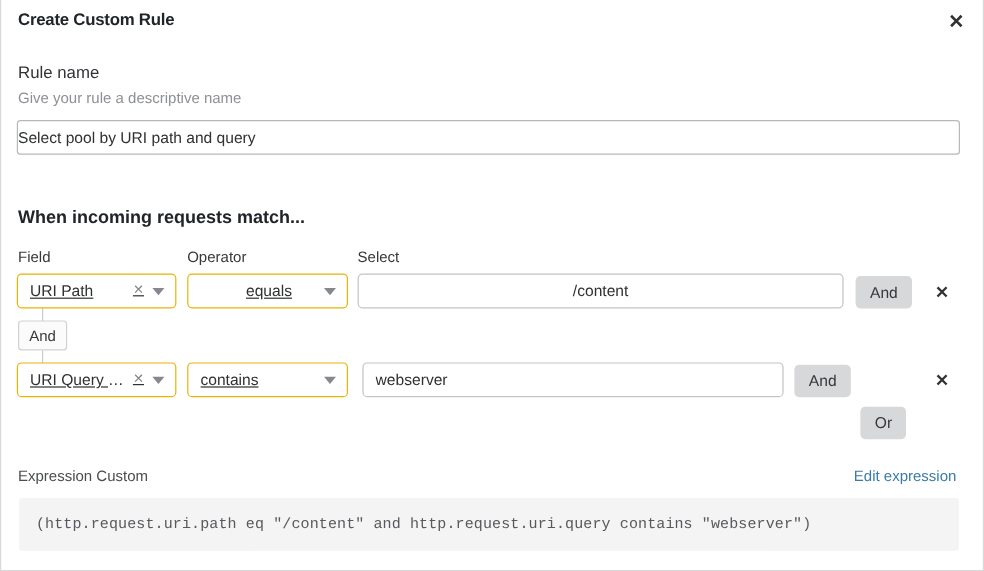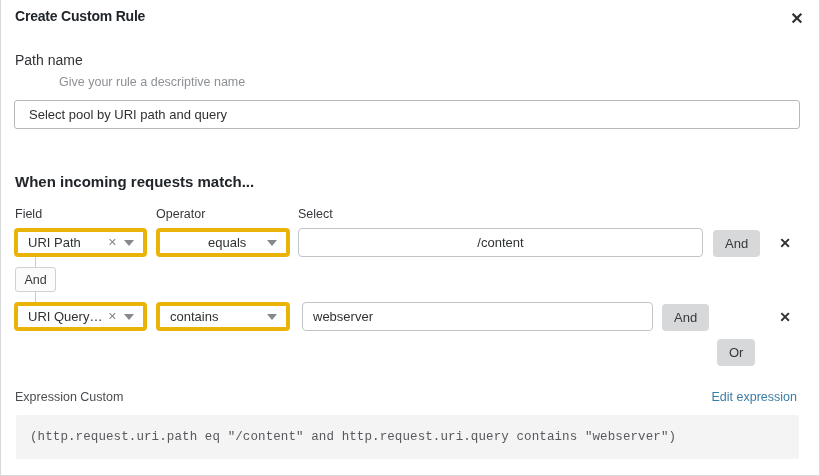--- a/index.html
+++ b/index.html
@@ -54,21 +54,21 @@
     left: 14px;
     font-size: 12.5px;
     color: #8d9094;
   }
   .rule-name-input {
     position: absolute;
     left: 13px; top: 100px;
     width: 786px; height: 29px;
     border: 1px solid #b6b8bb;
     border-radius: 3px;
-    padding: 0 14px;
+    padding: 0 0;
     font-family: "Liberation Sans", sans-serif;
     font-size: 13px;
     color: #2f3133;
     background: #fff;
     outline: none;
   }
   
   .match-heading {
     position: absolute;
     left: 14px; top: 173px;
@@ -80,31 +80,32 @@
     position: absolute;
     font-size: 12.5px;
     color: #36383b;
     top: 207px;
   }
 
   
   .select-ctl {
     position: absolute;
     height: 29px;
-    border: 4px solid #eab308;
+    border: 1px solid #eab308;
     border-radius: 4px;
     background: #fff;
     display: flex;
     align-items: center;
     padding: 0 6px 0 10px;
     font-size: 13px;
     color: #2f3133;
     cursor: pointer;
     overflow: hidden;
     white-space: nowrap;
+    text-decoration: underline;
   }
   .select-ctl .sel-text {
     flex: 1 1 auto;
     overflow: hidden;
     text-overflow: ellipsis;
     white-space: nowrap;
   }
   .clear-x {
     flex: 0 0 auto;
     font-size: 11px;
@@ -211,22 +212,22 @@
   }
 </style>
 </head>
 <body>
 
 <div class="card">
 
   <div class="modal-title">Create Custom Rule</div>
   <button class="close-btn">✕</button>
 
-  <div class="sec-label" style="top:52px;">Path name</div>
-  <div class="sec-sub" style="top:75px;margin-left:44px;">Give your rule a descriptive name</div>
+  <div class="sec-label" style="top:52px;">Rule name</div>
+  <div class="sec-sub" style="top:75px;">Give your rule a descriptive name</div>
   <input class="rule-name-input" type="text" value="Select pool by URI path and query" style="">
 
   <div class="match-heading">When incoming requests match...</div>
 
   <div class="col-label" style="left:14px;">Field</div>
   <div class="col-label" style="left:155px;">Operator</div>
   <div class="col-label" style="left:297px;">Select</div>
 
   <div class="conn-line" style="top:257px; height:11px;"></div>
   <div class="conn-line" style="top:292px; height:11px;"></div>

